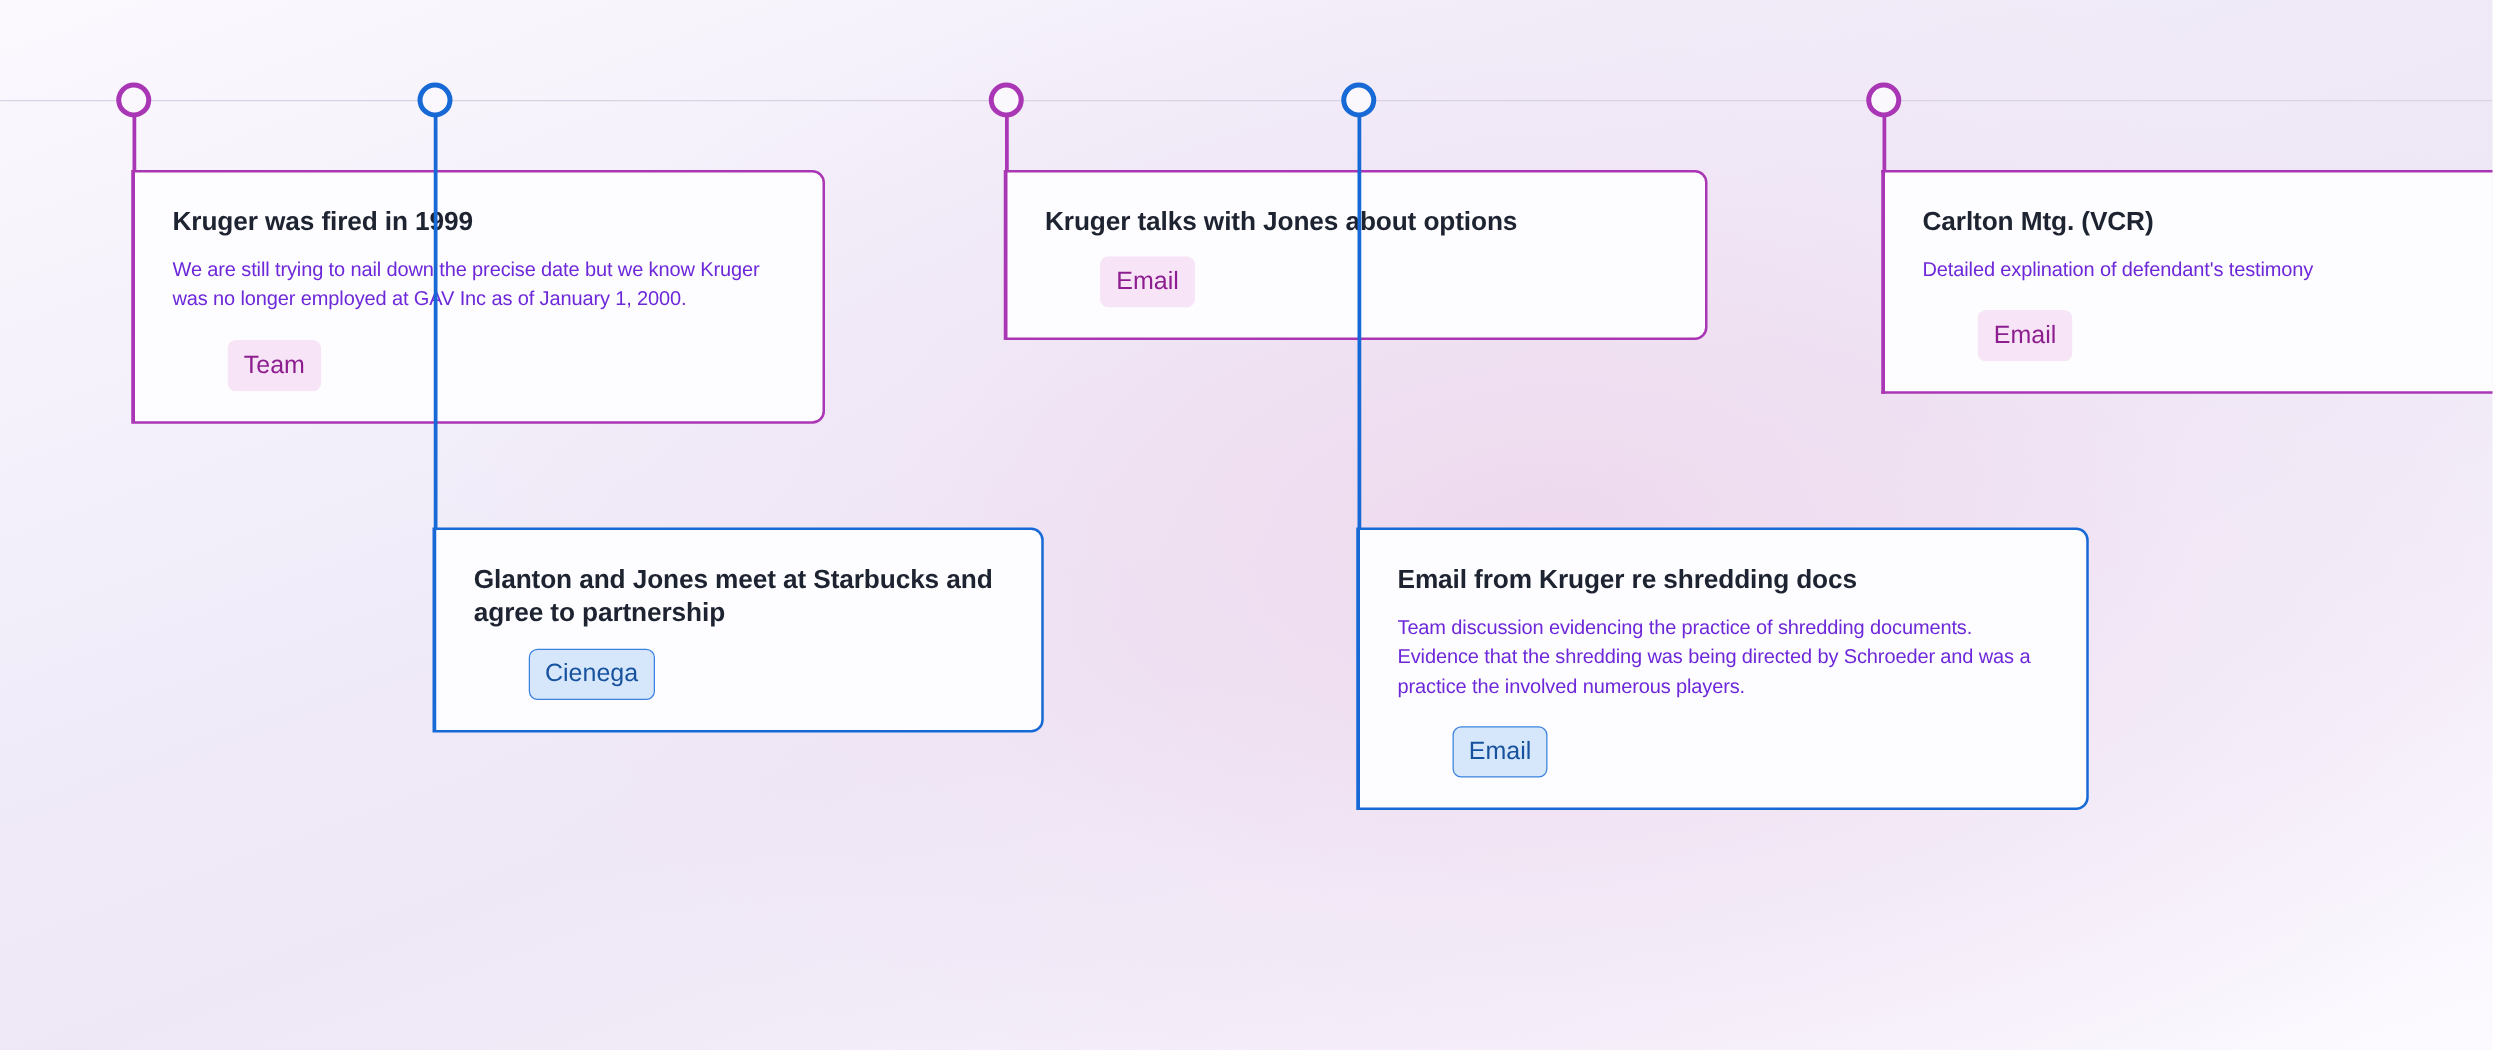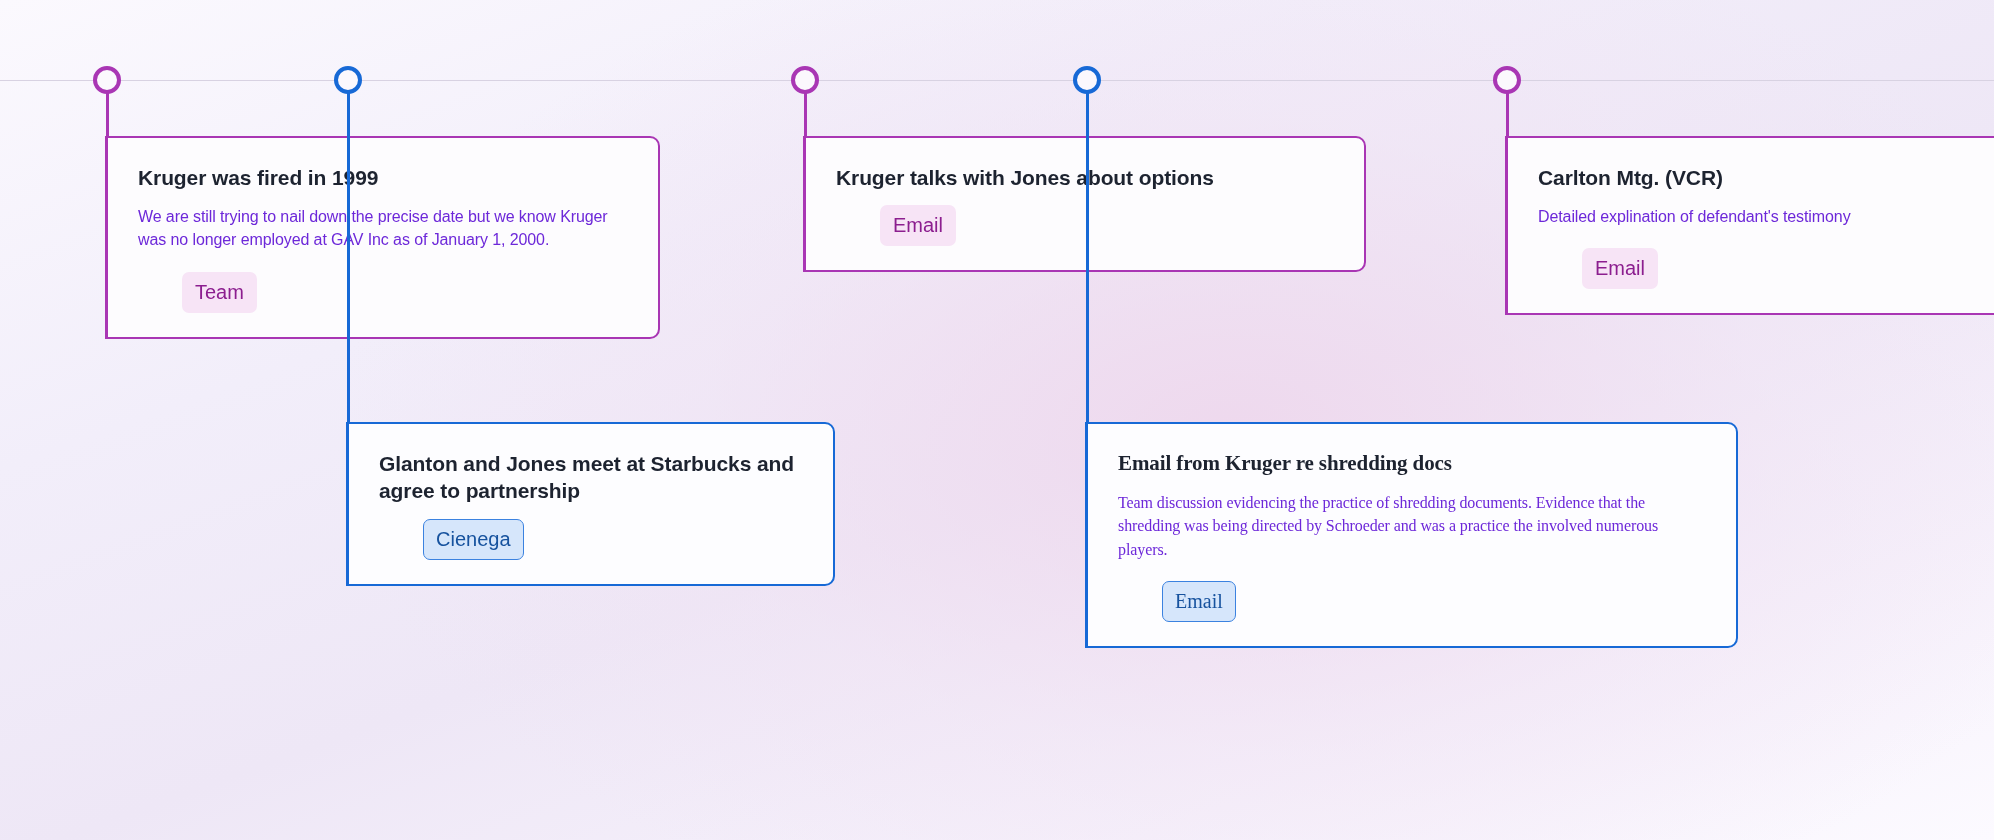--- a/index.html
+++ b/index.html
@@ -138,21 +138,21 @@
     <div class="card-title">Carlton Mtg. (VCR)</div>
     <div class="card-body">Detailed explination of defendant's testimony</div>
     <span class="badge">Email</span>
   </div>
 
   <div class="card blue" style="left:346px; top:422px; width:489px;">
     <div class="card-title">Glanton and Jones meet at Starbucks and agree to partnership</div>
     <span class="badge blue">Cienega</span>
   </div>
 
-  <div class="card blue" style="left:1085px; top:422px; width:653px;font-family:Liberation Serif, serif;">
+  <div class="card blue" style="left:1085px; top:422px; width:586px;">
     <div class="card-title">Email from Kruger re shredding docs</div>
     <div class="card-body">Team discussion evidencing the practice of shredding documents. Evidence that the shredding was being directed by Schroeder and was a practice the involved numerous players.</div>
     <span class="badge blue">Email</span>
   </div>
 
   <div class="marker" style="left:93px; top:66px;"></div>
   <div class="marker blue" style="left:334px; top:66px;"></div>
   <div class="marker" style="left:791px; top:66px;"></div>
   <div class="marker blue" style="left:1073px; top:66px;"></div>
   <div class="marker" style="left:1493px; top:66px;"></div>

